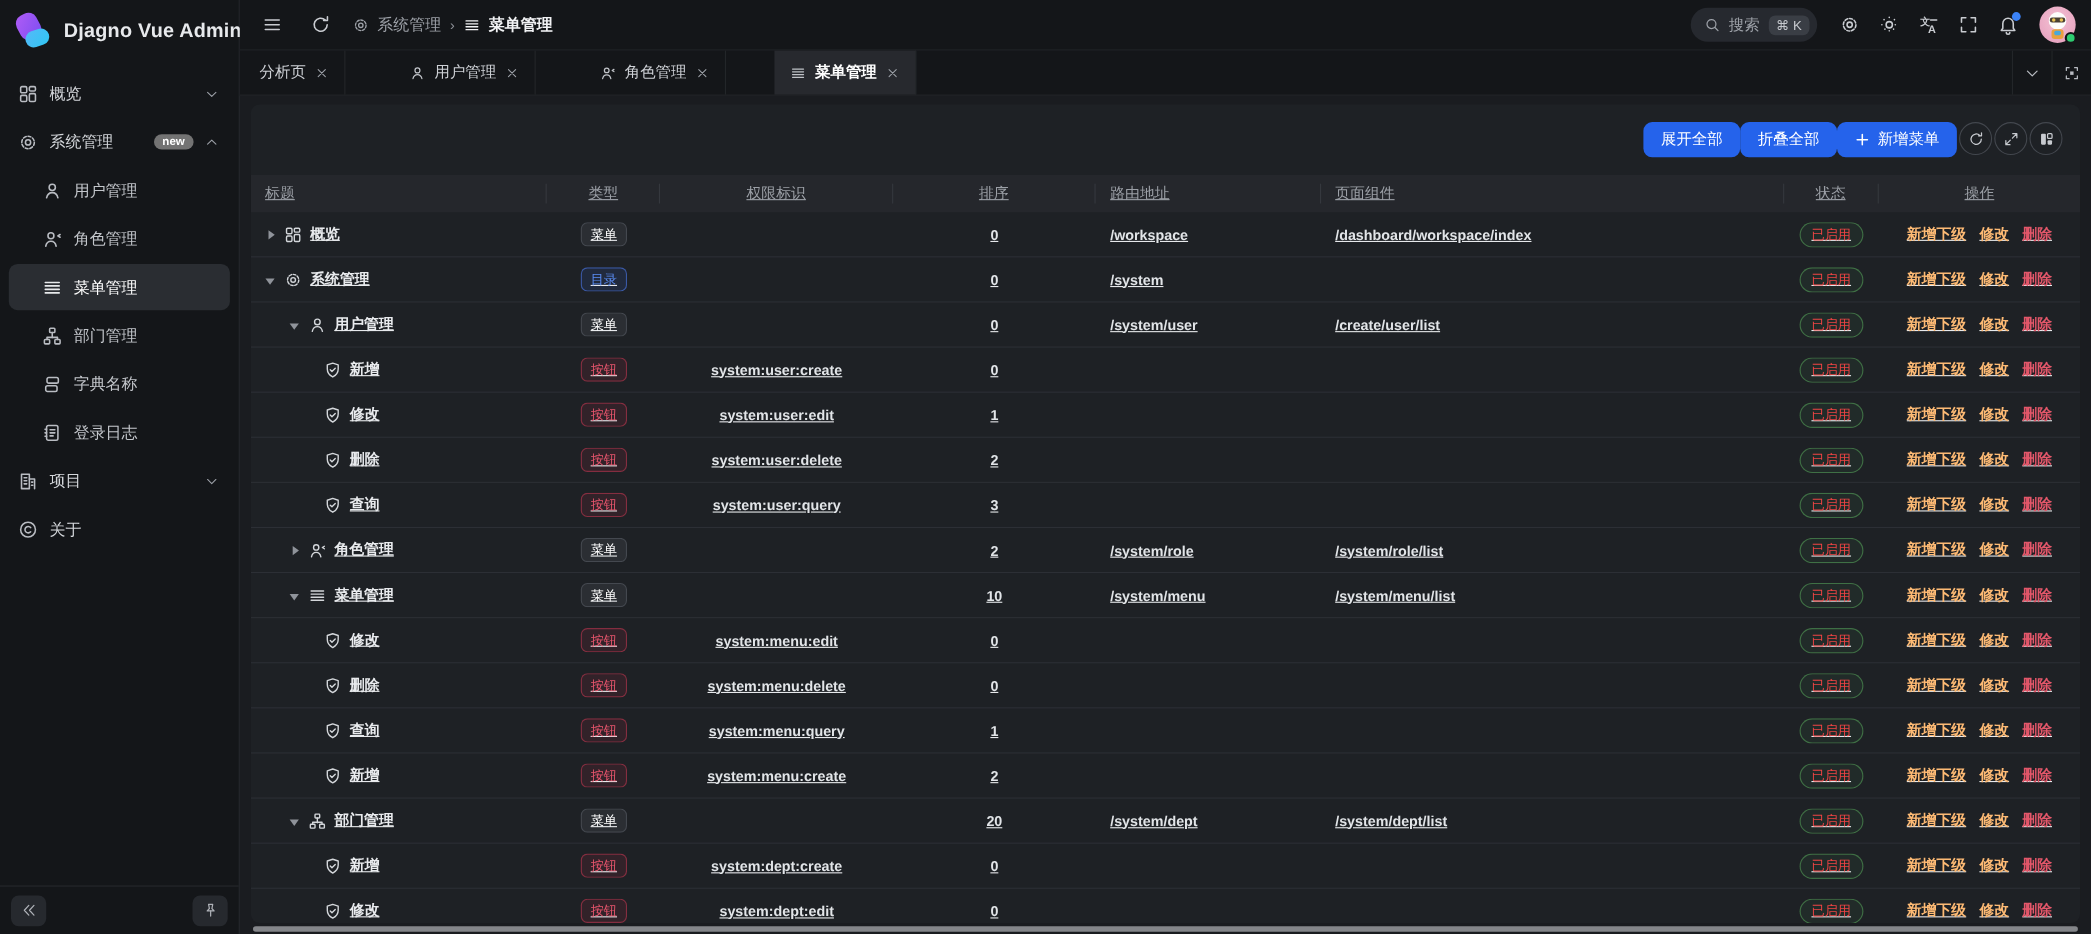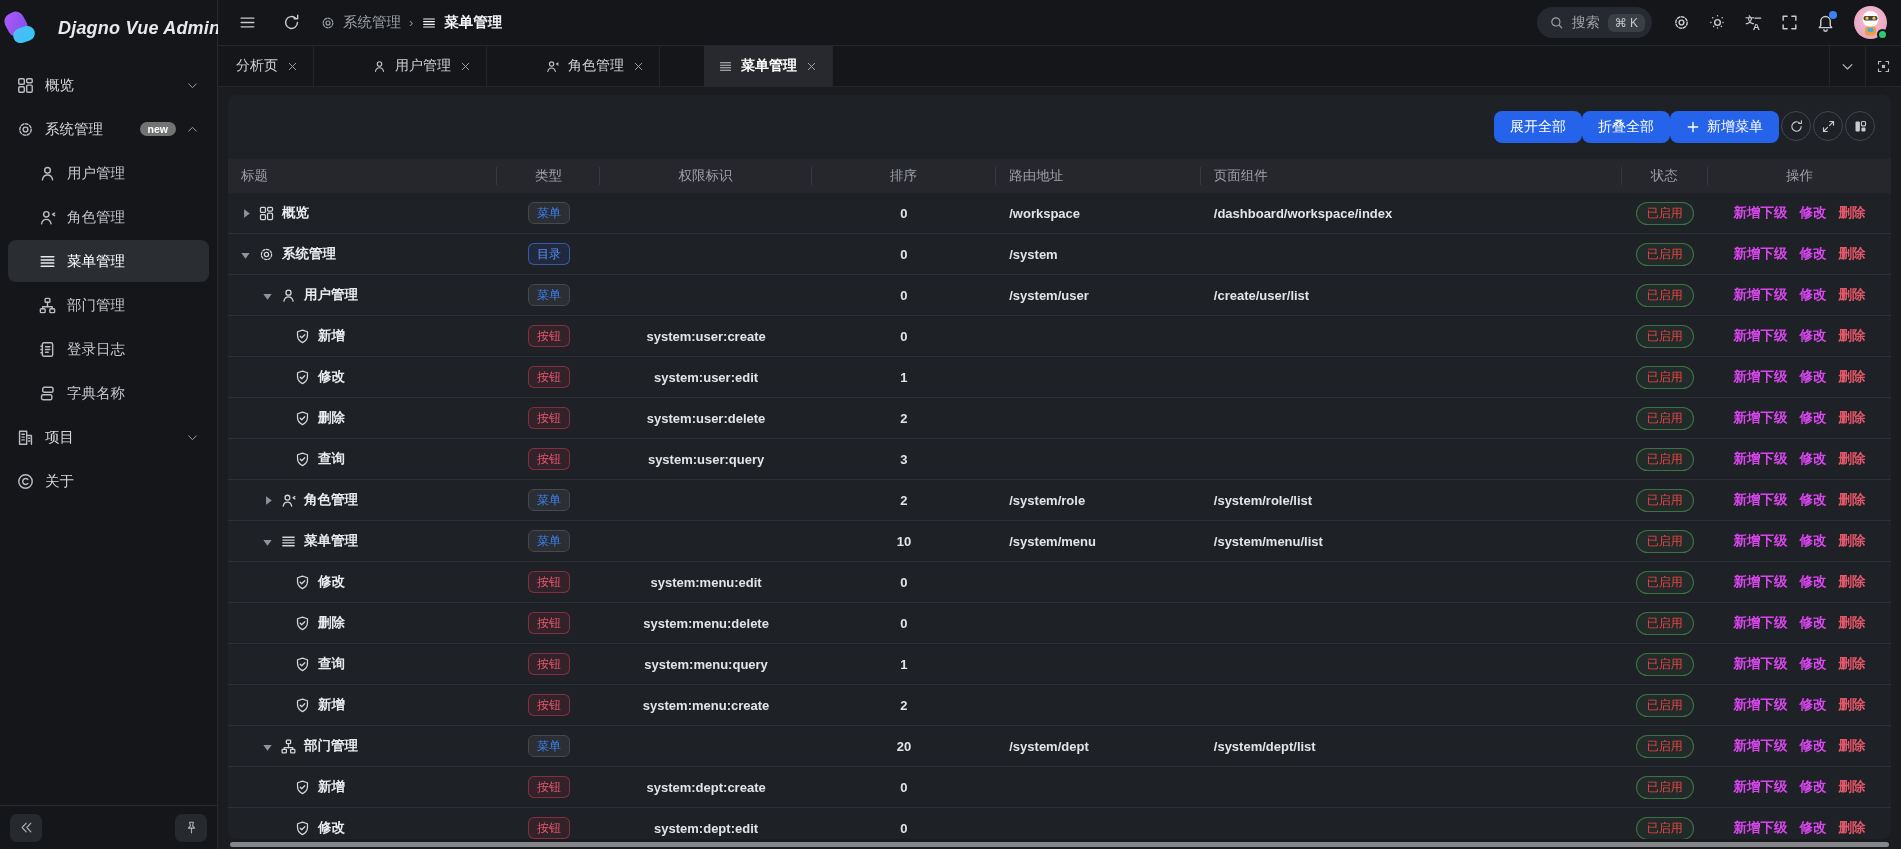--- a/index.html
+++ b/index.html
@@ -7,21 +7,21 @@
   body {
     font-family:"Liberation Sans","DejaVu Sans",sans-serif;
     background:#1a1c20; color:#e7e9ec;
     display:grid; grid-template-columns:218px 1fr; grid-template-rows:46px 41px 1fr;
   }
   .ic { display:inline-flex; align-items:center; justify-content:center; flex:none; }
   .ic svg { width:100%; height:100%; display:block; }
 
   
   #sidebar { grid-row:1/4; background:#141619; border-right:1px solid #26292d; display:flex; flex-direction:column; }
-  .logo-row { height:56px; display:flex; align-items:center; gap:20px; padding:0 4px; flex:none;font-style:italic; }
+  .logo-row { height:56px; display:flex; align-items:center; gap:10px; padding:0 14px; flex:none; }
   .logo-mark { width:34px; height:34px; position:relative; flex:none; }
   .logo-mark i { position:absolute; border-radius:8px; }
   .logo-mark .p1 { width:20px; height:24px; left:2px; top:1px; transform:rotate(-28deg); background:linear-gradient(140deg,#b05cf6,#7c4df0); }
   .logo-mark .p2 { width:22px; height:15px; left:9px; top:16px; transform:rotate(-18deg); background:linear-gradient(140deg,#55b9f8,#2fc7f3); }
   .logo-title { font-size:18px; font-weight:bold; letter-spacing:.2px; white-space:nowrap; }
   #side-nav { flex:1 1 auto; padding:6px 8px; overflow:hidden; }
   .side-item { height:42px; margin:2px 0; border-radius:8px; display:flex; align-items:center; gap:10px; padding:0 10px 0 8px; font-size:14.5px; color:#d4d7db; cursor:pointer; }
   .side-item .ic { width:19px; height:19px; color:#b9bcc2; }
   .side-item.sub { padding-left:30px; color:#c3c6cb; }
   .side-item.active { background:#2a2d32; color:#fff; }
@@ -68,41 +68,41 @@
   #main { position:relative; padding:8px 10px 10px; overflow:hidden; }
   #card { background:#1e2125; border-radius:8px; height:100%; overflow:hidden; display:flex; flex-direction:column; }
   #toolbar { flex:none; display:flex; justify-content:flex-end; gap:0; padding:16px; }
   .btn-blue { background:#2563eb; color:#fff; border:none; height:32px; padding:0 16px; border-radius:8px; font-size:14px; font-family:inherit; display:flex; align-items:center; gap:7px; cursor:pointer; }
   .btn-blue .ic { width:14px; height:14px; }
   .round-btn { width:30px; height:30px; border-radius:50%; border:1px solid #43474e; color:#c8cbd0; display:flex; align-items:center; justify-content:center; background:transparent; cursor:pointer; margin-left:2px; }
   .round-btn .ic { width:15px; height:15px; }
 
   
   #table { flex:1 1 auto; overflow:hidden; font-size:13px; }
-  .trow, #thead { display:grid; grid-template-columns:16.2% 6.2% 12.7% 11.1% 12.3% 25.3% 5.2% 11%; align-items:center; }
+  .trow, #thead { display:grid; grid-template-columns:16.2% 6.2% 12.7% 11.1% 12.3% 25.3% 5.2% 11%; align-items:center;text-decoration:underline; }
   #thead { background:#25272c; height:34px; color:#9ca0a7; font-size:13.5px; }
   #thead .th { display:flex; align-items:center; height:18px; border-right:1px solid #35383e; padding:0 8px; justify-content:center; }
   #thead .th:last-child { border-right:none; }
   #thead .th.al { justify-content:flex-start; padding-left:13px; }
   .trow { height:41px; border-bottom:1px solid #2c2f35; }
   .cell { display:flex; align-items:center; justify-content:center; overflow:hidden; white-space:nowrap; }
   .cell.al { justify-content:flex-start; padding-left:13px; }
   .cell-title { justify-content:flex-start; gap:7px; color:#e9ebee; font-weight:bold; font-size:13.5px; }
   .cell-title .ic { width:17px; height:17px; color:#d3d6da; }
   .tree-arrow { width:11px; height:11px; color:#8f939a; flex:none; cursor:pointer; }
   .tree-arrow.collapsed { transform:rotate(-90deg); }
   .mono-val { color:#e2e5e8; font-weight:bold; font-size:13px; }
   .badge { display:inline-flex; align-items:center; border-radius:6px; padding:2.5px 8px; font-size:12px; line-height:1.25; }
-  .badge-menu { color:#3b82f6; background:#2b2e33; border:1px solid #44484f; }
+  .badge-menu { color:#ffffff; background:#2b2e33; border:1px solid #44484f; }
   .badge-dir  { color:#5b8df5; background:rgba(59,111,235,.12); border:1px solid rgba(77,122,236,.6); }
   .badge-btn  { color:#e8556d; background:rgba(200,45,70,.12); border:1px solid rgba(190,55,80,.6); }
   .badge-status { color:#ef4444; background:rgba(92,184,96,.07); border:1px solid rgba(80,150,85,.65); border-radius:999px; padding:3px 10px; }
   .cell-actions { gap:12px; font-weight:bold; font-size:13.5px; }
   .lk { cursor:pointer; }
-  .lk-blue { color:#d946ef; }
+  .lk-blue { color:#fdba74; }
   .lk-red { color:#e4576a; }
 
   #hscroll { position:absolute; left:12px; right:12px; bottom:2px; height:5px; border-radius:3px; background:rgba(220,222,226,.55); }
 </style>
 </head>
 <body>
 
 <aside id="sidebar">
   <div class="logo-row">
     <span class="logo-mark">
@@ -177,35 +177,35 @@
             <rect x="3" y="16" width="6" height="5" rx="1"></rect>
             <rect x="15" y="16" width="6" height="5" rx="1"></rect>
             <path d="M12 8v3M6 16v-2.5h12V16M12 11v3"></path>
           </svg>
         </span>
         <span class="lbl">部门管理</span>
       </div>
       <div class="side-item sub">
         <span class="ic">
           <svg viewBox="0 0 24 24" fill="none" stroke="currentColor" stroke-width="1.8" stroke-linecap="round" stroke-linejoin="round">
+            <rect x="6" y="4" width="13" height="6.5" rx="2"></rect>
+            <rect x="4.5" y="13.5" width="13" height="6.5" rx="2"></rect>
+          </svg>
+        </span>
+        <span class="lbl">字典名称</span>
+      </div>
+      <div class="side-item sub">
+        <span class="ic">
+          <svg viewBox="0 0 24 24" fill="none" stroke="currentColor" stroke-width="1.8" stroke-linecap="round" stroke-linejoin="round">
             <rect x="5.5" y="3.5" width="13" height="17" rx="2"></rect>
             <path d="M9.5 8.5h5.5M9.5 12h5.5M9.5 15.5h3.5"></path>
             <path d="M5.5 8h-1.8M5.5 12h-1.8M5.5 16h-1.8"></path>
           </svg>
         </span>
         <span class="lbl">登录日志</span>
-      </div>
-      <div class="side-item sub">
-        <span class="ic">
-          <svg viewBox="0 0 24 24" fill="none" stroke="currentColor" stroke-width="1.8" stroke-linecap="round" stroke-linejoin="round">
-            <rect x="6" y="4" width="13" height="6.5" rx="2"></rect>
-            <rect x="4.5" y="13.5" width="13" height="6.5" rx="2"></rect>
-          </svg>
-        </span>
-        <span class="lbl">字典名称</span>
       </div>
       <div class="side-item">
         <span class="ic">
           <svg viewBox="0 0 24 24" fill="none" stroke="currentColor" stroke-width="1.8" stroke-linecap="round" stroke-linejoin="round">
             <rect x="4.5" y="4" width="9" height="16.5"></rect>
             <path d="M13.5 9.5h6v11"></path>
             <path d="M7.5 8h3M7.5 11.5h3M7.5 15h3M16 13h1.5M16 16.5h1.5"></path>
           </svg>
         </span>
         <span class="lbl">项目</span>

